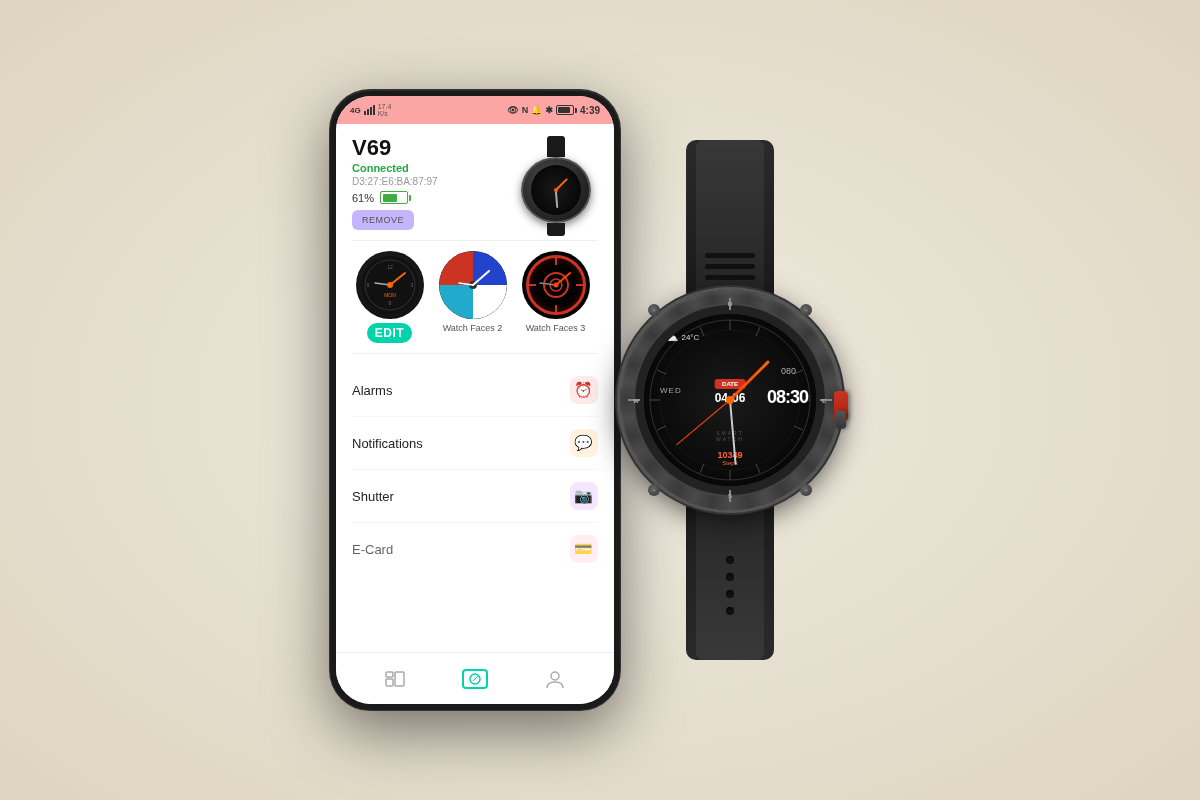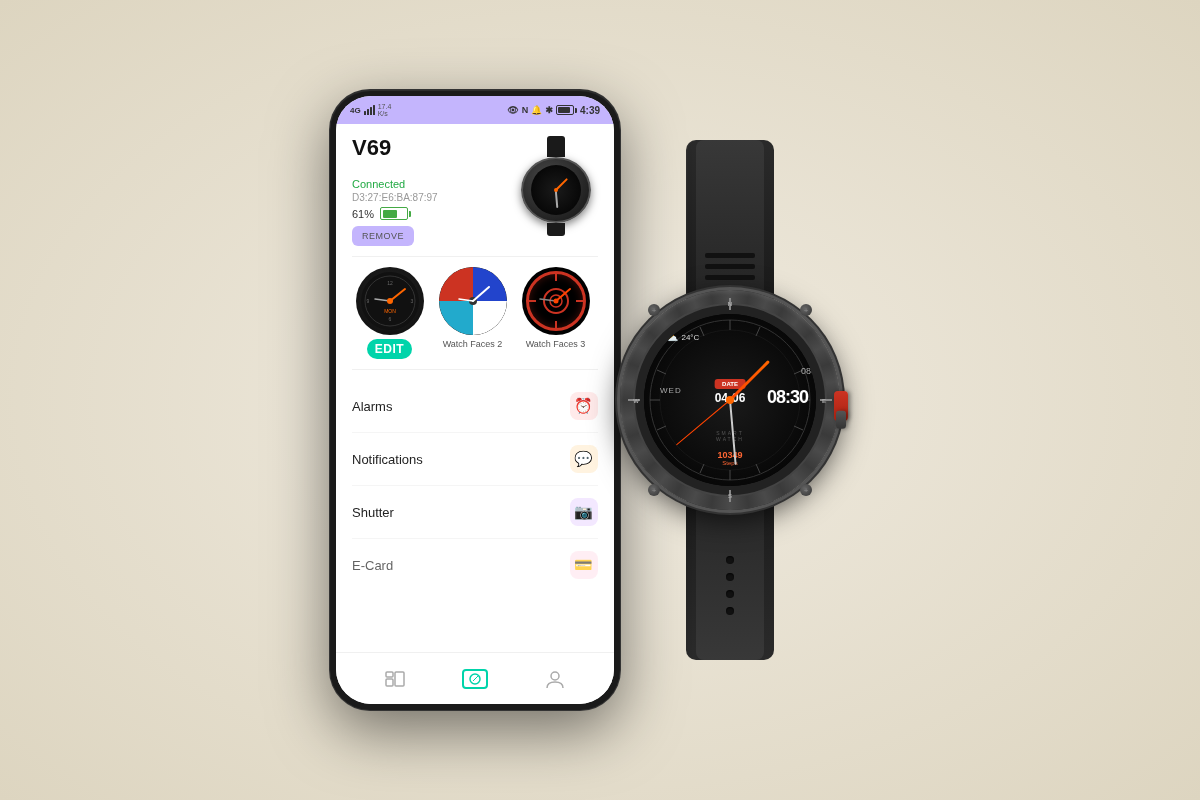--- a/index.html
+++ b/index.html
@@ -47,21 +47,21 @@
       border-radius: 35px;
       overflow: hidden;
       position: relative;
       display: flex;
       flex-direction: column;
     }
 
     
     .status-bar {
       height: 28px;
-      background: #c4b5fd;
+      background: #fca5a5;
       display: flex;
       align-items: center;
       justify-content: space-between;
       padding: 0 14px;
       font-size: 9px;
       color: #333;
       flex-shrink: 0;
       gap: 33px;
     }
 
@@ -130,22 +130,22 @@
     .device-info h1 {
       font-size: 22px;
       font-weight: 700;
       color: #111;
       line-height: 1.1;
     }
 
     .device-status {
       font-size: 11px;
       color: #22aa44;
-      font-weight: 400;
-      margin-top: 18px;
+      font-weight: 700;
+      margin-top: 2px;
     }
 
     .device-mac {
       font-size: 10px;
       color: #999;
       margin-top: 2px;
     }
 
     .battery-row {
       display: flex;
@@ -860,21 +860,21 @@
 
             <div style="position:absolute;top:18px;left:22px;font-size:7px;color:#aaa;display:flex;align-items:center;gap:3px;">
               <span style="font-size:10px;">⛅</span>
               <span style="color:#ddd;font-size:8px;">24°C</span>
             </div>
 
             <div style="position:absolute;left:16px;top:42%;">
               <div style="font-size:8px;color:#aaa;letter-spacing:1px;">WED</div>
             </div>
 
-            <div style="position:absolute;right:0;top:30%;">
+            <div style="position:absolute;right:20px;top:30%;">
               <div style="font-size:9px;color:#aaa;">080</div>
             </div>
 
             <div style="position:absolute;right:8px;top:48%;transform:translateY(-50%);">
               <div class="big-time">08:30</div>
             </div>
 
             <div style="position:absolute;top:38%;left:50%;transform:translateX(-50%);">
               <div style="background:#cc3322;color:#fff;font-size:6px;font-weight:700;padding:2px 6px;border-radius:3px;text-align:center;margin-bottom:2px;">DATE</div>
               <div style="font-size:12px;font-weight:700;color:#fff;text-align:center;">04-06</div>

